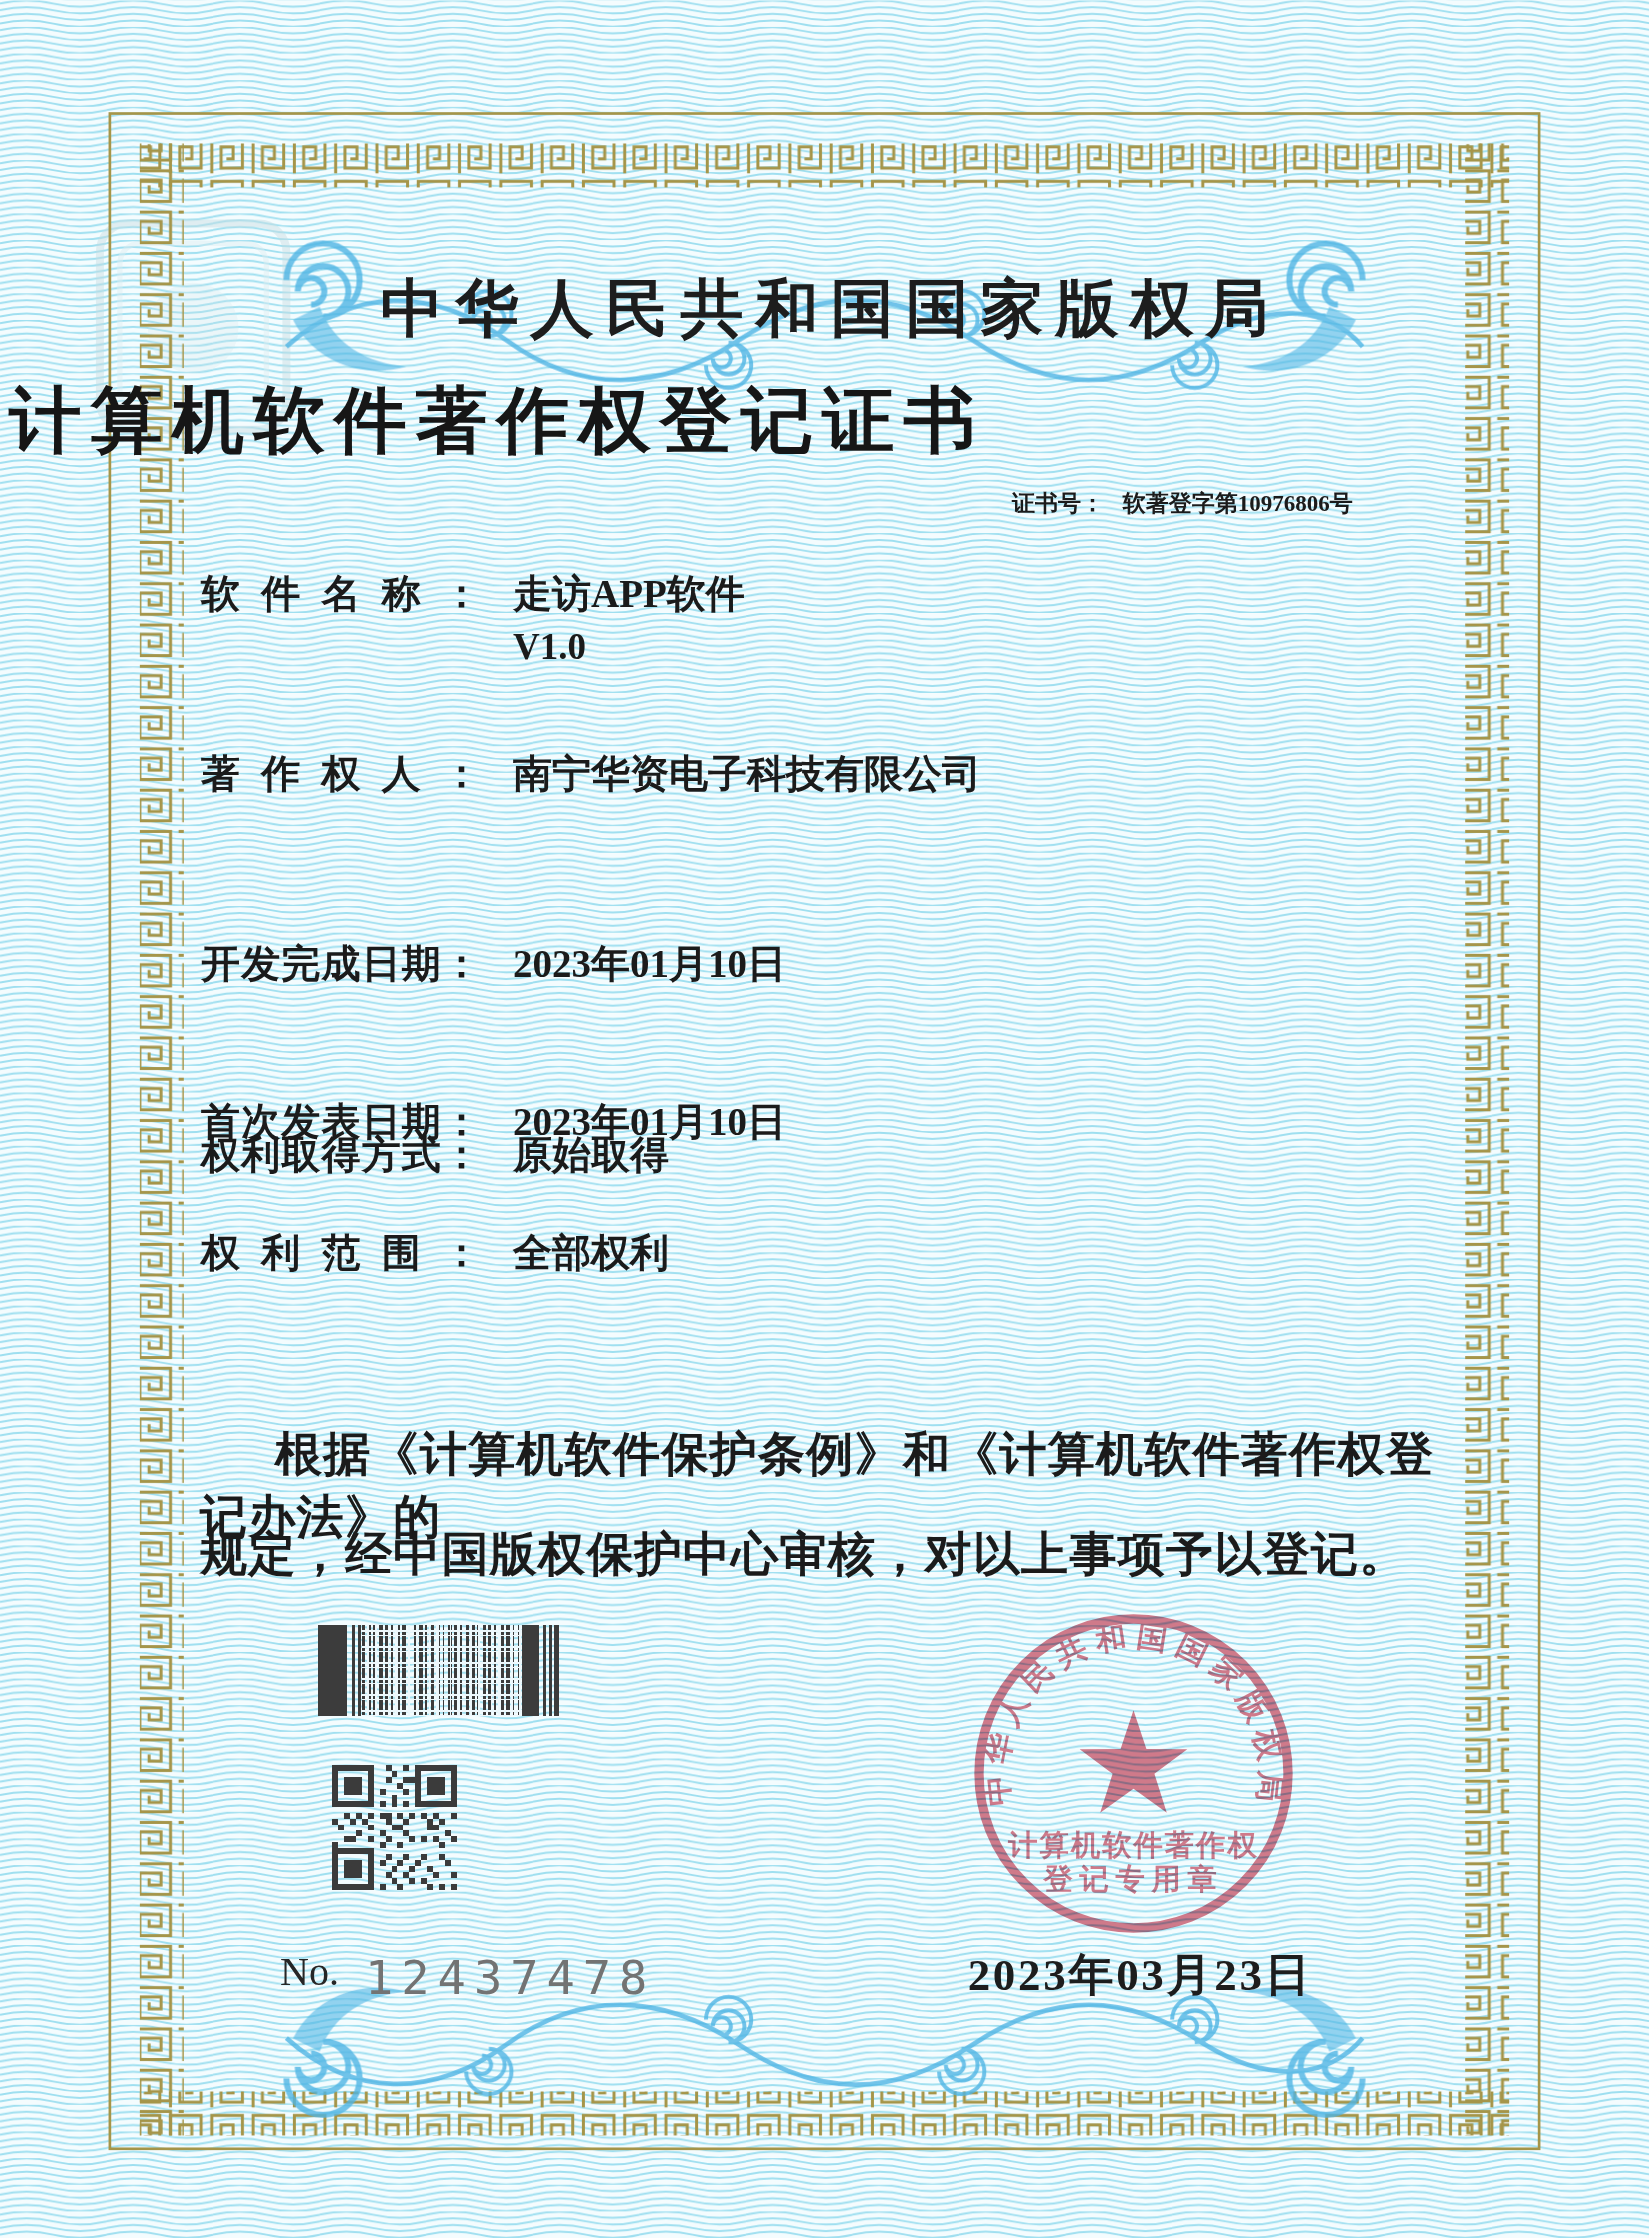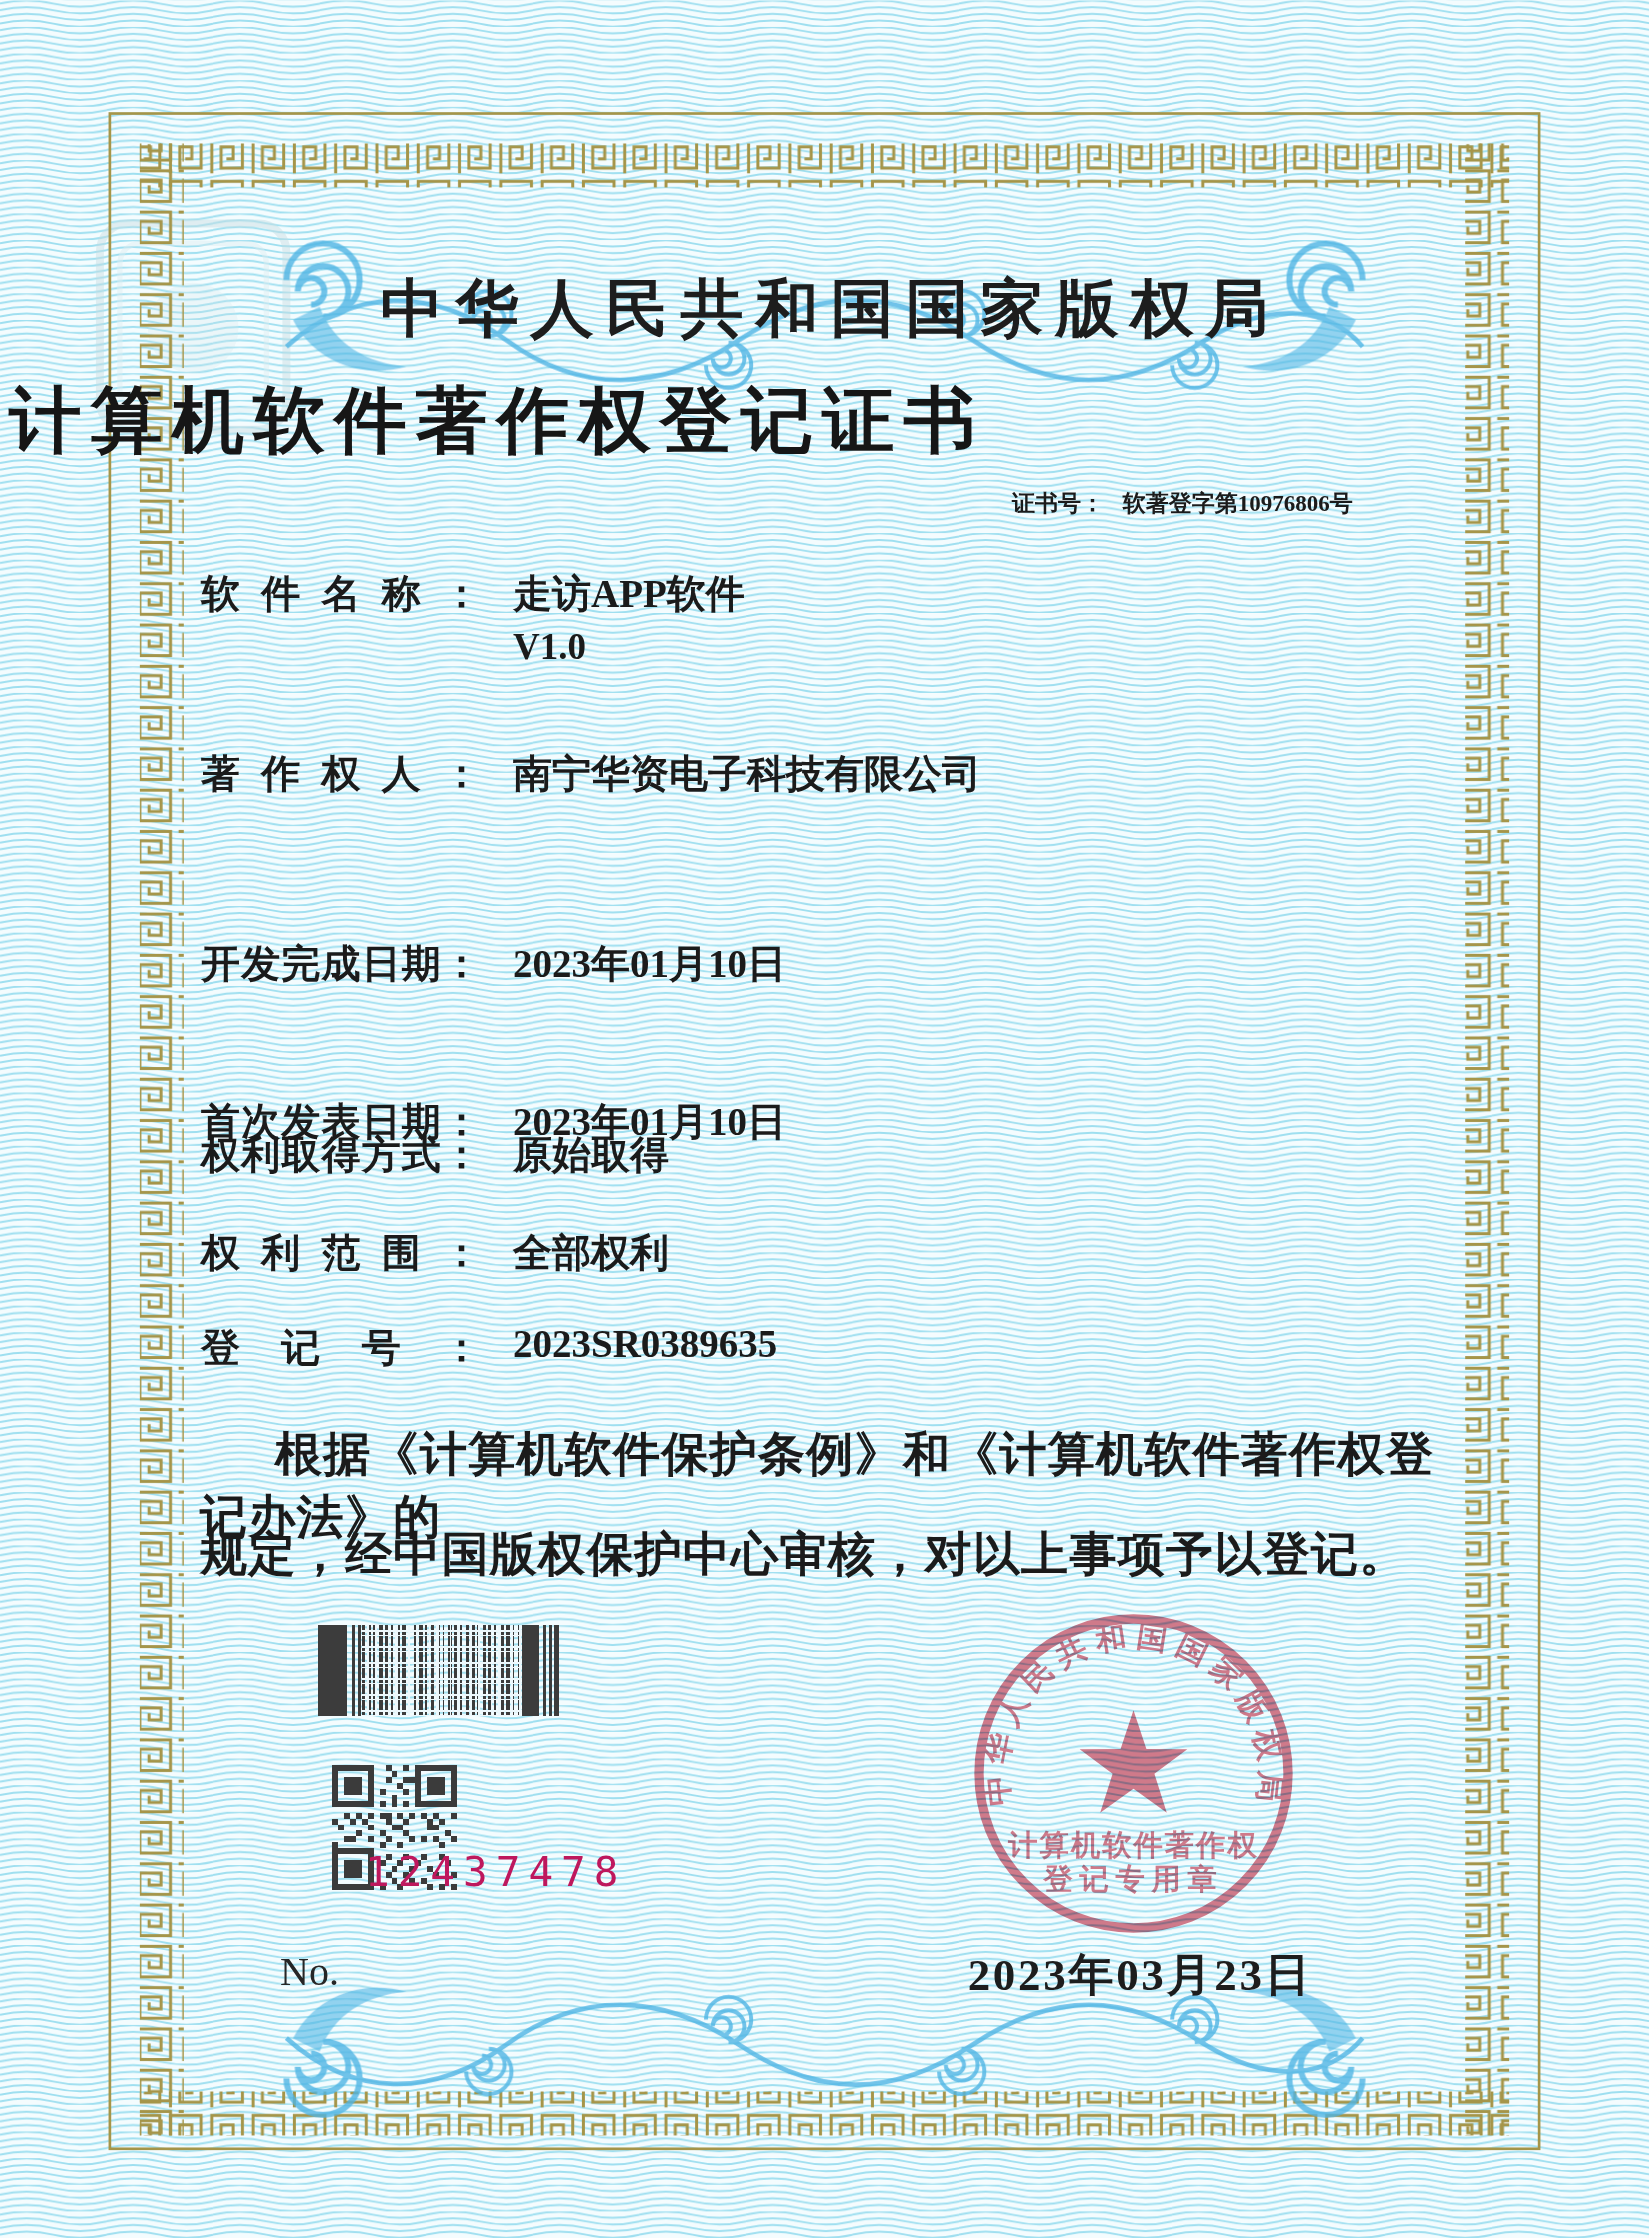--- a/index.html
+++ b/index.html
@@ -16,21 +16,21 @@
   .certno .cv{margin-left:18.7px;}
   .row{left:201px;font-size:39px;font-weight:600;white-space:nowrap;}
   .row .lab{display:inline-block;width:280px;text-align:justify;text-align-last:justify;
             vertical-align:top;}
   .row .val{position:absolute;left:312px;top:0;white-space:nowrap;}
   .r1{top:567px;} .r1b{left:513px;top:625px;font-size:37px;font-weight:600;}
   .r2{top:747px;} .r3{top:937px;} .r4{top:1083px;margin-top:12px;} .r5{top:1128px;} .r6{top:1226px;} .r7{top:1321px;}
   .stmt{left:200px;width:1252px;font-size:47px;font-weight:600;letter-spacing:1.3px;}
   .s1{top:1423px;text-indent:75px;} .s2{top:1523px;}
   .serial-label{left:280px;top:1948px;font-size:40px;color:#262626;}
-  .serial-num{left:365px;top:1848px;font-size:41px;letter-spacing:8px;color:#be185d;
+  .serial-num{left:365px;top:1950px;font-size:47px;letter-spacing:8px;color:#737373;
               font-family:"DejaVu Sans Mono","Liberation Mono",monospace;}
   .issue-date{left:967px;top:1945px;width:346px;text-align:center;font-size:45px;
               font-weight:600;letter-spacing:2.7px;color:#1d1d1d;}
   
   .barcode{left:318px;top:1625px;width:241px;height:91px;
     background:
       linear-gradient(90deg,#3c3c3c 0 29px,transparent 29px 34px,#3c3c3c 34px 37px,transparent 37px 40px,#3c3c3c 40px 43px,transparent 43px) 0 0/100% 100% no-repeat,
       linear-gradient(90deg,transparent 0 204px,#3c3c3c 204px 221px,transparent 221px 225px,#3c3c3c 225px 228px,transparent 228px 231px,#3c3c3c 231px 234px,transparent 234px 236px,#3c3c3c 236px 241px) 0 0/100% 100% no-repeat,
       repeating-linear-gradient(180deg,transparent 0 4.7px,#edf8fc 4.7px 6.7px,transparent 6.7px 10px,#edf8fc 10px 11.3px,transparent 11.3px 16px) 44px 0/160px 100% no-repeat,
       repeating-linear-gradient(90deg,transparent 0 5.3px,#edf8fc 5.3px 6.7px,transparent 6.7px 12.7px,#edf8fc 12.7px 15.3px,transparent 15.3px 20.6px) 44px 0/160px 100% no-repeat,
@@ -128,24 +128,20 @@
     <span class="val">2023年01月10日</span>
   </div>
   <div class="abs row r6">
     <span class="lab">权利范围：</span>
     <span class="val">全部权利</span>
   </div>
   <div class="abs row r5">
     <span class="lab">权利取得方式：</span>
     <span class="val">原始取得</span>
   </div>
-  <div class="abs row r7">
-    <span class="lab">登记号：</span>
-    <span class="val">2023SR0389635</span>
-  </div>
 
   <div class="abs stmt s1">根据《计算机软件保护条例》和《计算机软件著作权登记办法》的</div>
   <div class="abs stmt s2">规定，经中国版权保护中心审核，对以上事项予以登记。</div>
 
   <div class="abs barcode"></div>
 
   <svg class="abs" style="left:332px;top:1765px;" width="125" height="125" viewBox="0 0 21 21" shape-rendering="crispEdges">
     <g fill="#3b3b3b">
       <path fill-rule="evenodd" d="M0 0h7v7H0z M1 1v5h5V1z"></path>
         <path d="M2 2h3v3H2z"></path>

